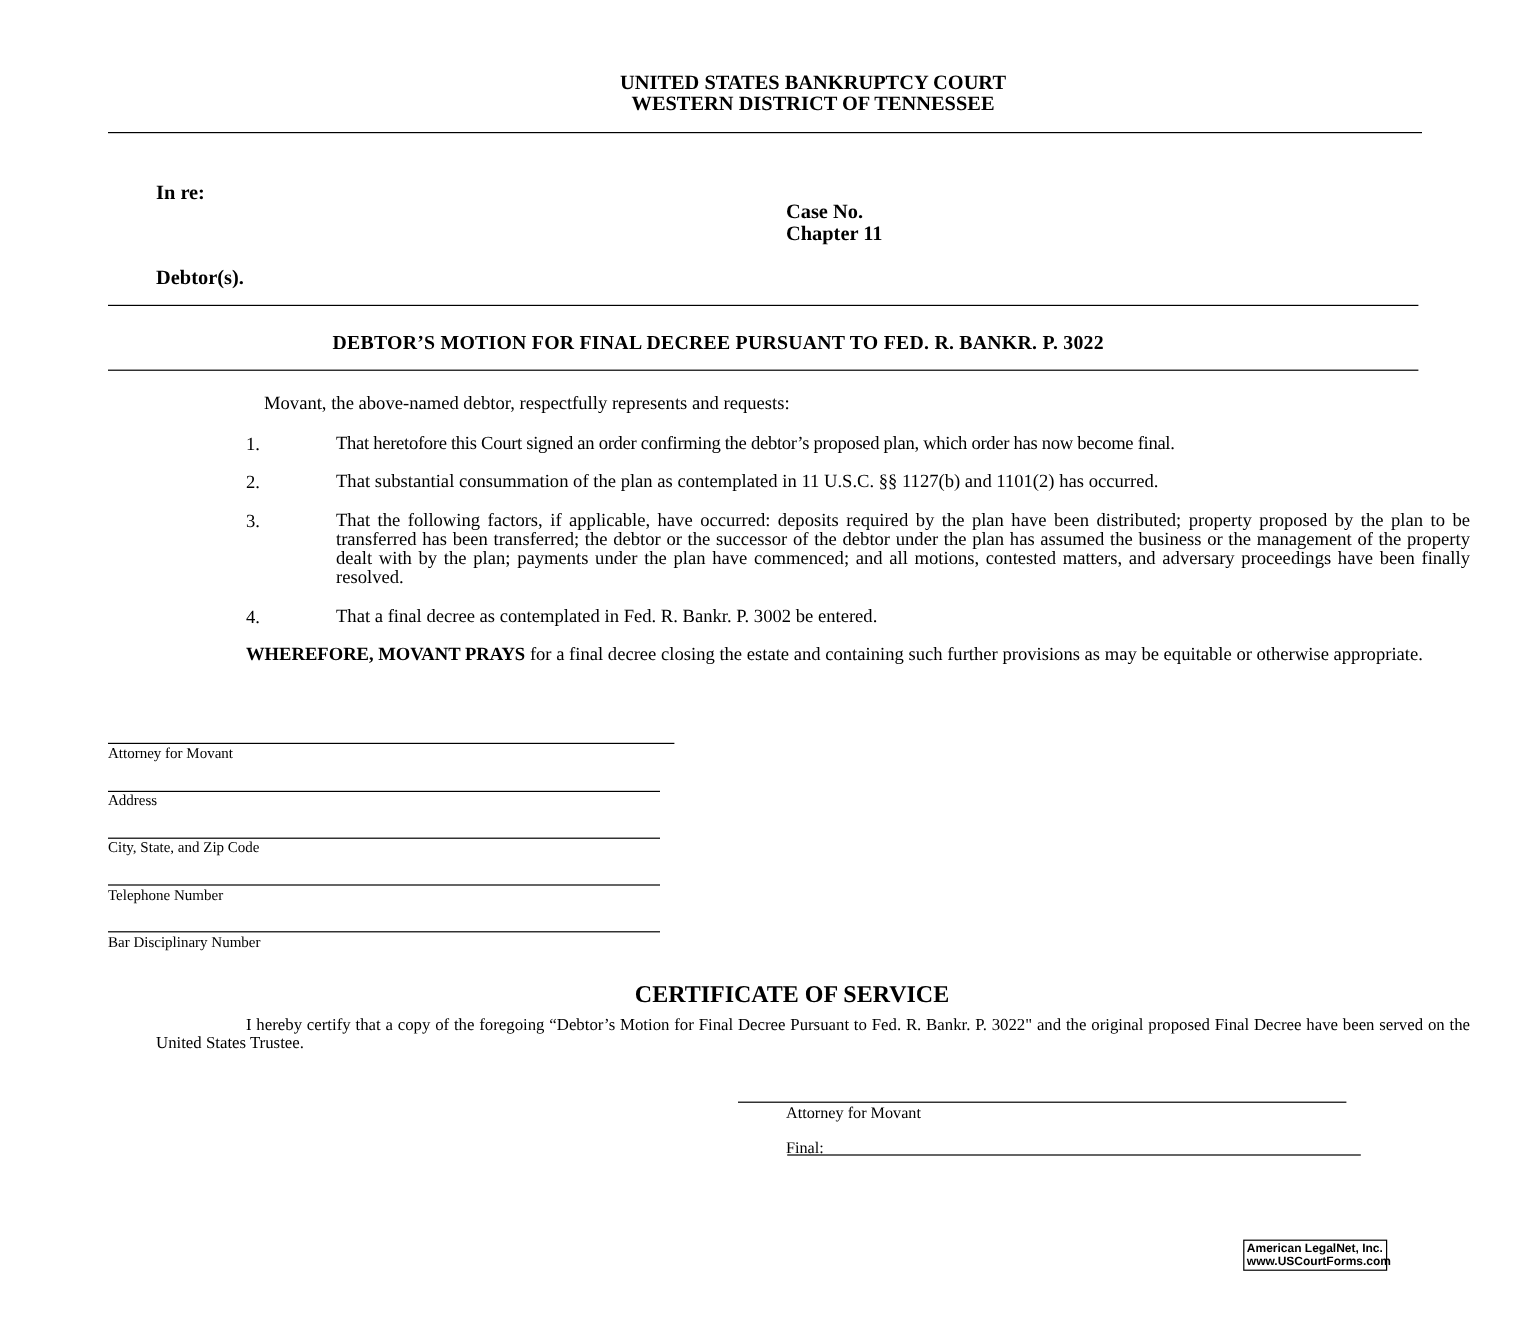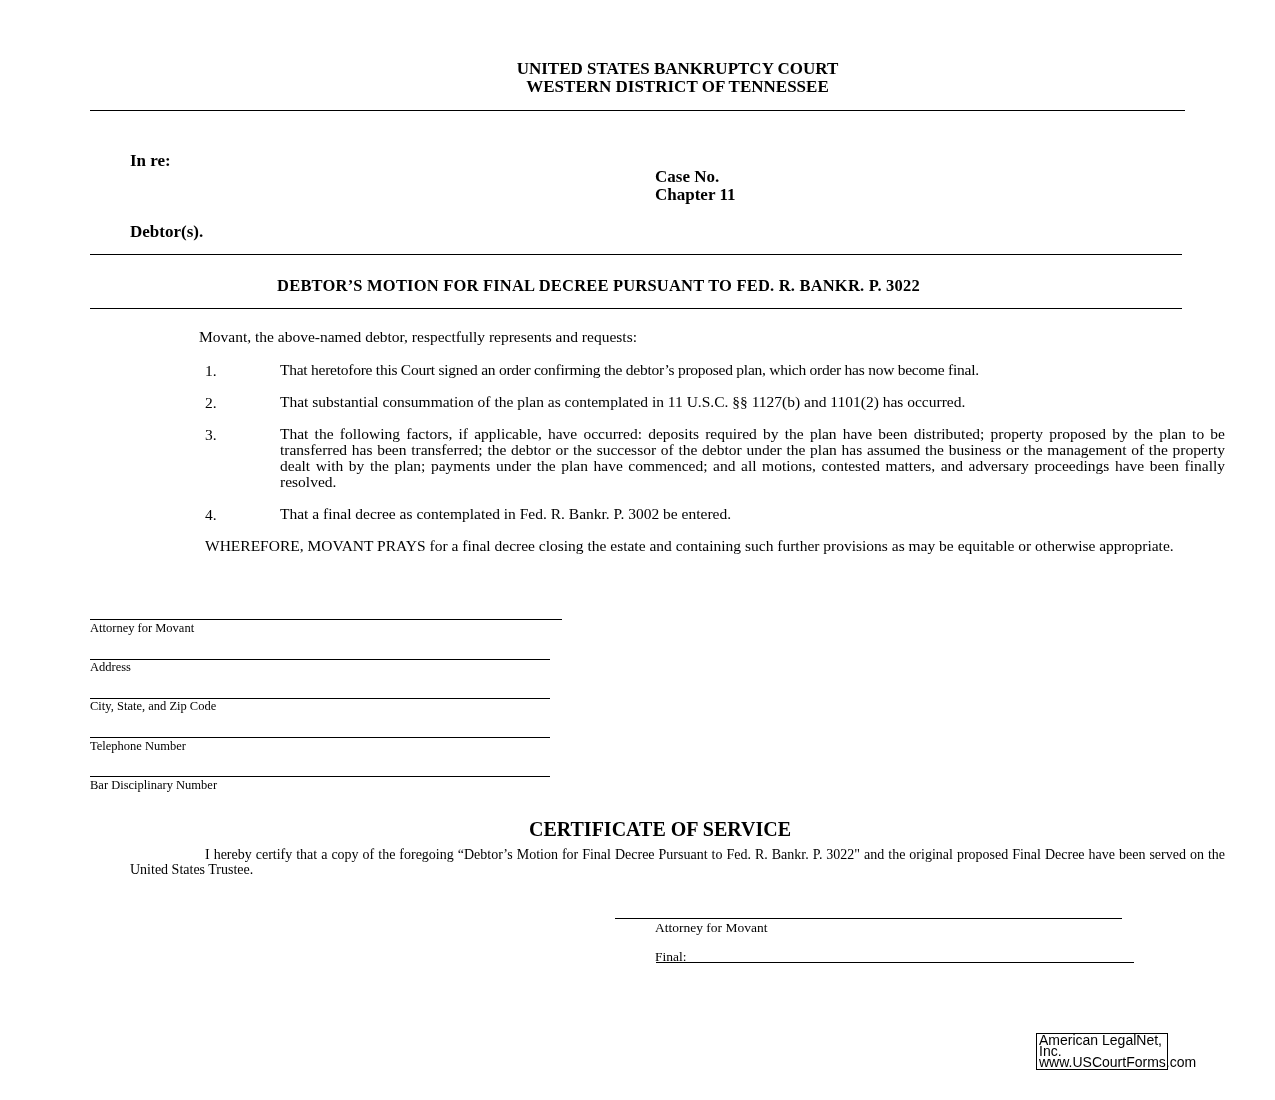--- a/index.html
+++ b/index.html
@@ -21,21 +21,21 @@
       text-align: center;
       font-weight: bold;
       font-size: 17px;
       line-height: 18px;
     }
     .rule {
       position: absolute;
       height: 0;
       border-top: 1px solid #000;
     }
-    .bold { font-weight: normal; }
+    .bold { font-weight: bold; }
     .label-lg {
       font-size: 17px;
       font-weight: bold;
       line-height: 18px;
     }
     .title {
       left: 0; width: 1117px; top: 276px;
       text-align: center;
       font-weight: bold;
       font-size: 16.5px;
@@ -82,48 +82,49 @@
       font-size: 14px;
       line-height: 15px;
       text-align: justify;
       text-indent: 75px;
     }
     .cert-sig-label {
       font-size: 13.5px;
     }
     .legalnet-box {
       left: 1036px; top: 1033px;
-      width: 132px;
+      width: 120px;
       border: 1px solid #000;
       font-family: "Liberation Sans", "DejaVu Sans", sans-serif;
-      font-size: 14px;
+      font-size: 10px;
       line-height: 11px;
       padding: 1px 2px;
       box-sizing: border-box;
+      font-weight: bold;
     }
   </style>
 </head>
 <body>
 
 <div class="abs court-header">
   <div>UNITED STATES BANKRUPTCY COURT</div>
   <div>WESTERN DISTRICT OF TENNESSEE</div>
 </div>
 <div class="rule" style="left:90px; width:1095px; top:110px;"></div>
 
 <div class="abs label-lg" style="left:90px; top:132px;margin-top:20px;">In re:</div>
 <div class="abs label-lg" style="left:615px; top:168px;">Case No.</div>
 <div class="abs label-lg" style="left:615px; top:186px;">Chapter 11</div>
 <div class="abs label-lg" style="left:90px; top:223px;">Debtor(s).</div>
 <div class="rule" style="left:90px; width:1092px; top:254px;"></div>
 
 <div class="abs title">DEBTOR’S MOTION FOR FINAL DECREE PURSUANT TO FED. R. BANKR. P. 3022</div>
 <div class="rule" style="left:90px; width:1092px; top:308px;"></div>
 
-<div class="abs body-text" style="left:159px; top:329px;">Movant, the above-named debtor, respectfully represents and requests:</div>
+<div class="abs body-text" style="left:180px; top:329px;">Movant, the above-named debtor, respectfully represents and requests:</div>
 
 <div class="abs para-num" style="left:165px; top:362px;">1.</div>
 <div class="abs para-text" style="left:240px; width:945px; top:362px; white-space:nowrap; letter-spacing:-0.25px;">That heretofore this Court signed an order confirming the debtor’s proposed plan, which order has now become final.</div>
 
 <div class="abs para-num" style="left:165px; top:394px;">2.</div>
 <div class="abs para-text" style="left:240px; width:945px; top:394px;">That substantial consummation of the plan as contemplated in 11 U.S.C. §§ 1127(b) and 1101(2) has occurred.</div>
 
 <div class="abs para-num" style="left:165px; top:426px;">3.</div>
 <div class="abs para-text" style="left:240px; width:945px; top:426px;">That the following factors, if applicable, have occurred: deposits required by the plan have been distributed; property proposed by the plan to be transferred has been transferred; the debtor or the successor of the debtor under the plan has assumed the business or the management of the property dealt with by the plan; payments under the plan have commenced; and all motions, contested matters, and adversary proceedings have been finally resolved.</div>
 

